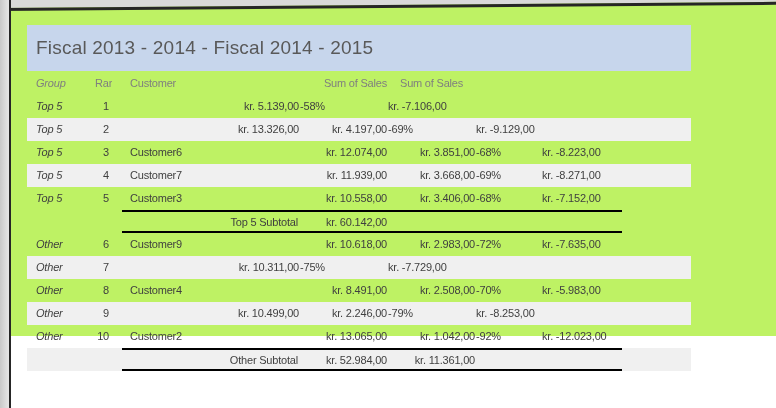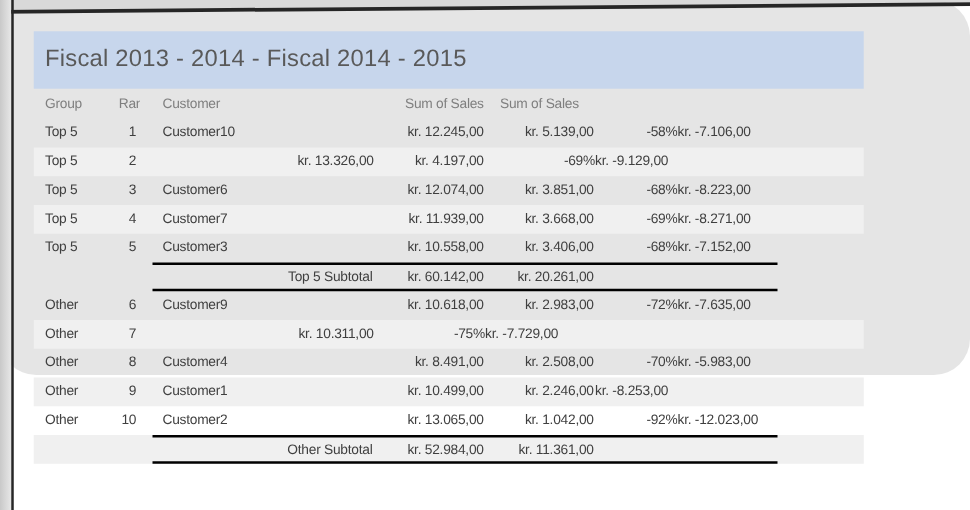--- a/index.html
+++ b/index.html
@@ -2,21 +2,21 @@
 <html style="--title-band: #c7d6ec; --row-stripe: #f0f0f0; --title-text: #595959; --header-text: #7f7f7f; --body-text: #3f3f3f;"><head>
 <meta charset="utf-8">
 <style>
   html, body {
     margin: 0; padding: 0;
     width: 776px; height: 408px;
     overflow: hidden;
     background: #ffffff;
     font-family: "Liberation Sans", "DejaVu Sans", sans-serif;
   }
-  .viewport { position: relative; width: 776px; height: 300px; background: #e5e5e5; border-radius: 29px; }
+  .viewport { position: relative; width: 776px; height: 336px; background: #bef264; }
 
   
   .frame-top-gray {
     position: absolute; left: -12px; top: -14px; width: 830px; height: 22px;
     background: #d9d9d9;
     transform: rotate(-0.45deg); transform-origin: 0 100%;
     z-index: 5;
   }
   .frame-top-border {
     position: absolute; left: -12px; top: 8px; width: 830px; height: 2.5px;
@@ -58,26 +58,26 @@
     font-size: 11px; letter-spacing: -0.2px;
     color: var(--body-text, #3f3f3f);
   }
   .row.header {
     height: 24px; line-height: 24px;
     color: var(--header-text, #7f7f7f);
   }
   .row.shaded { background: var(--row-stripe, #f0f0f0); }
 
   .c { overflow: hidden; white-space: nowrap; }
-  .c.group    { padding-left: 9px; }
+  .c.group    { padding-left: 9px; font-style: italic; }
   .c.rank     { text-align: right; padding-right: 3px; }
   .c.rank.hdr { text-align: left; padding-right: 0; padding-left: 5px; }
   .c.customer { padding-left: 8px; }
   .c.num      { text-align: right; padding-right: 1px; }
-  .c.pct      { text-align: right; padding-right: 0; }
+  .c.pct      { text-align: left; padding-right: 0; }
   .c.diff     { text-align: left; padding-right: 0; }
   .c.hdr-sales-left { text-align: left; padding-left: 12px; }
 
   .lined {
     grid-column: 4 / 9;
     display: grid;
     grid-template-columns: 178px 88px 88px 66px 80px;
     border-top: 2px solid #000000;
     border-bottom: 2px solid #000000;
     box-sizing: border-box;
@@ -111,22 +111,20 @@
       <div class="c hdr-sales-left">Sum of Sales</div>
       <div class="c"></div>
         <div class="c"></div>
         <div class="c"></div>
     </div>
 
     <div class="row">
       <div class="c group">Top 5</div>
       <div class="c rank">1</div>
       <div class="c"></div>
-      <div class="c customer">Customer10</div>
-      <div class="c num">kr. 12.245,00</div>
       <div class="c num">kr. 5.139,00</div>
       <div class="c pct">-58%</div>
       <div class="c diff">kr. -7.106,00</div>
       <div class="c"></div>
     </div>
 
     <div class="row shaded">
       <div class="c group">Top 5</div>
       <div class="c rank">2</div>
       <div class="c"></div>
@@ -173,21 +171,20 @@
       <div class="c"></div>
     </div>
 
     <div class="row">
       <div class="c"></div>
         <div class="c"></div>
         <div class="c"></div>
       <div class="lined">
         <div class="c subtotal-label">Top 5 Subtotal</div>
         <div class="c num">kr. 60.142,00</div>
-        <div class="c num">kr. 20.261,00</div>
         <div class="c"></div>
           <div class="c"></div>
       </div>
       <div class="c"></div>
     </div>
 
     <div class="row">
       <div class="c group">Other</div>
       <div class="c rank">6</div>
       <div class="c"></div>
@@ -218,23 +215,23 @@
       <div class="c num">kr. 2.508,00</div>
       <div class="c pct">-70%</div>
       <div class="c diff">kr. -5.983,00</div>
       <div class="c"></div>
     </div>
 
     <div class="row shaded">
       <div class="c group">Other</div>
       <div class="c rank">9</div>
       <div class="c"></div>
-      <div class="c customer">Customer1</div>
       <div class="c num">kr. 10.499,00</div>
       <div class="c num">kr. 2.246,00</div>
+      <div class="c pct">-79%</div>
       <div class="c diff">kr. -8.253,00</div>
       <div class="c"></div>
     </div>
 
     <div class="row">
       <div class="c group">Other</div>
       <div class="c rank">10</div>
       <div class="c"></div>
       <div class="c customer">Customer2</div>
       <div class="c num">kr. 13.065,00</div>

